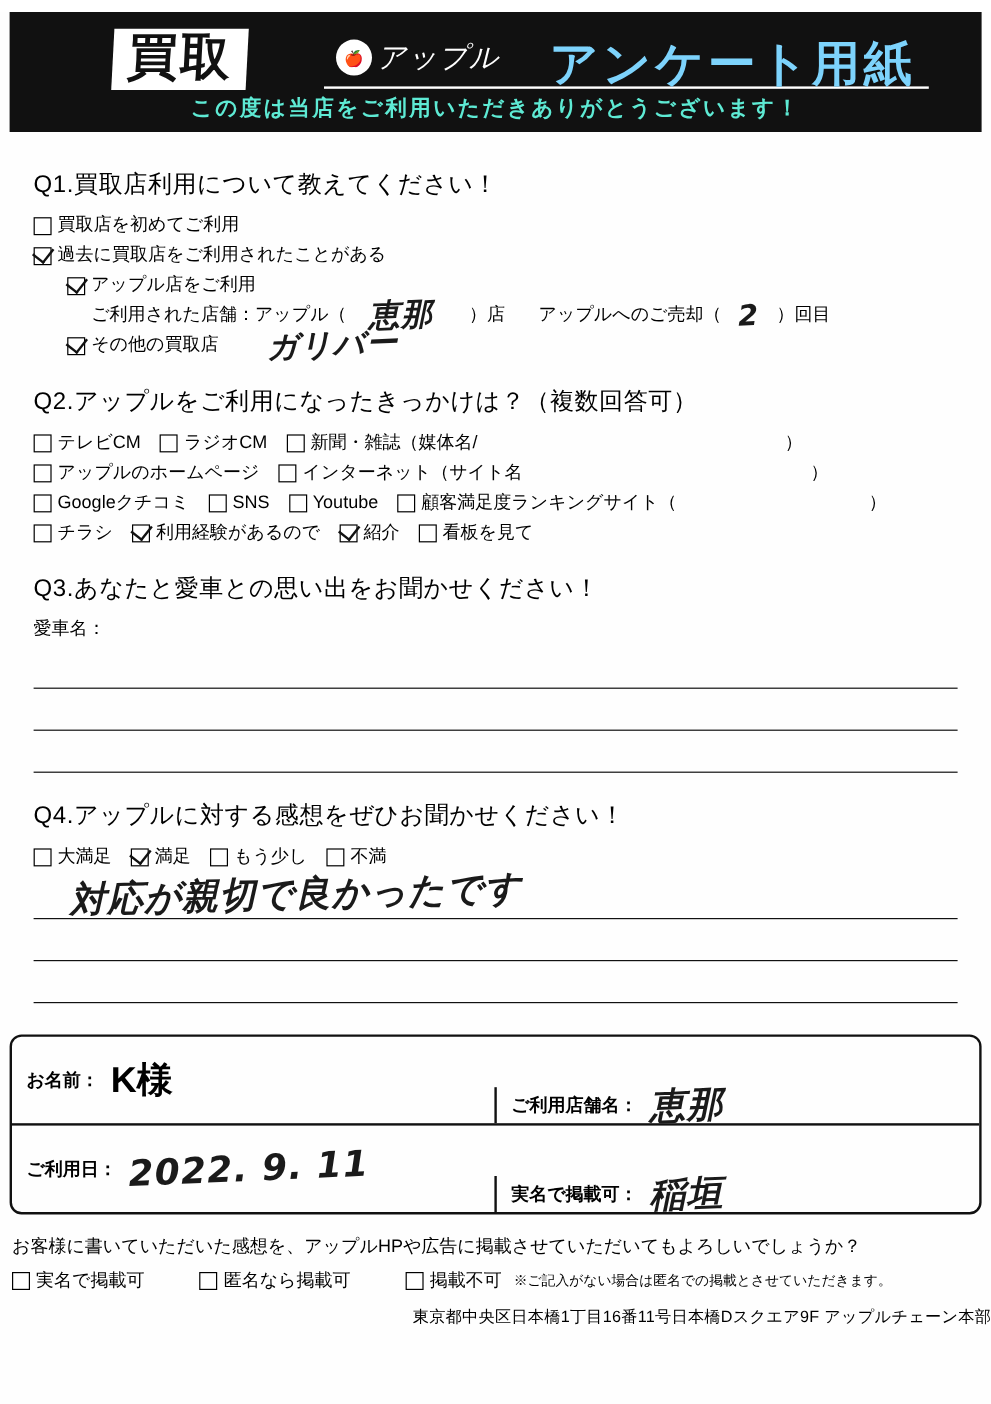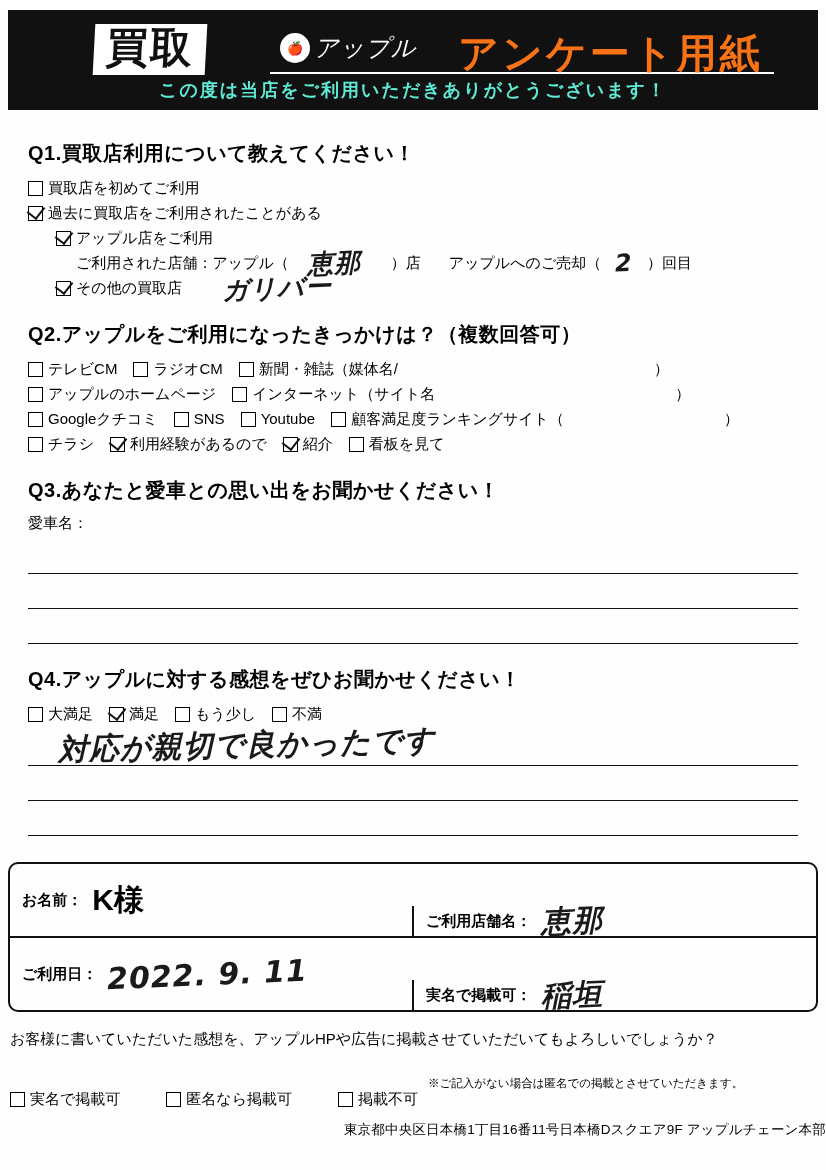--- a/index.html
+++ b/index.html
@@ -78,21 +78,21 @@
     font-style: italic;
     letter-spacing: 1px;
   }
   .title-main {
     position: absolute;
     left: 450px;
     top: 16px;
     font-size: 40px;
     font-weight: bold;
     letter-spacing: 3px;
-    color: #f97316;
+    color: #7dd3fc;
   }
   .title-sub {
     position: absolute;
     left: 0;
     right: 0;
     top: 68px;
     text-align: center;
     font-size: 18px;
     letter-spacing: 2px;
     color: #5eead4;
@@ -107,21 +107,21 @@
     background: #ffffff;
   }
 
   
   .content {
     position: relative;
     padding: 0 28px;
   }
   .qtitle {
     font-size: 20px;
-    font-weight: bold;
+    font-weight: normal;
     margin: 22px 0 10px 0;
     letter-spacing: 0.5px;
   }
   .q1title { margin-top: 30px; }
   .row {
     font-size: 15px;
     line-height: 22px;
     margin: 3px 0;
     display: flex;
     flex-wrap: wrap;
@@ -245,21 +245,21 @@
     font-size: 15px;
     line-height: 22px;
   }
   .permrow {
     display: flex;
     align-items: center;
     margin-top: 8px;
     font-size: 15px;
     flex-wrap: wrap;
   }
-  .permrow .opt { margin-right: 46px; margin-top: 32px; }
+  .permrow .opt { margin-right: 46px; }
   .note-small {
     font-size: 11.5px;
     margin-left: 0;
   }
   .address {
     margin-top: 12px;
     text-align: right;
     font-size: 13.5px;
     letter-spacing: 0.2px;
   }

